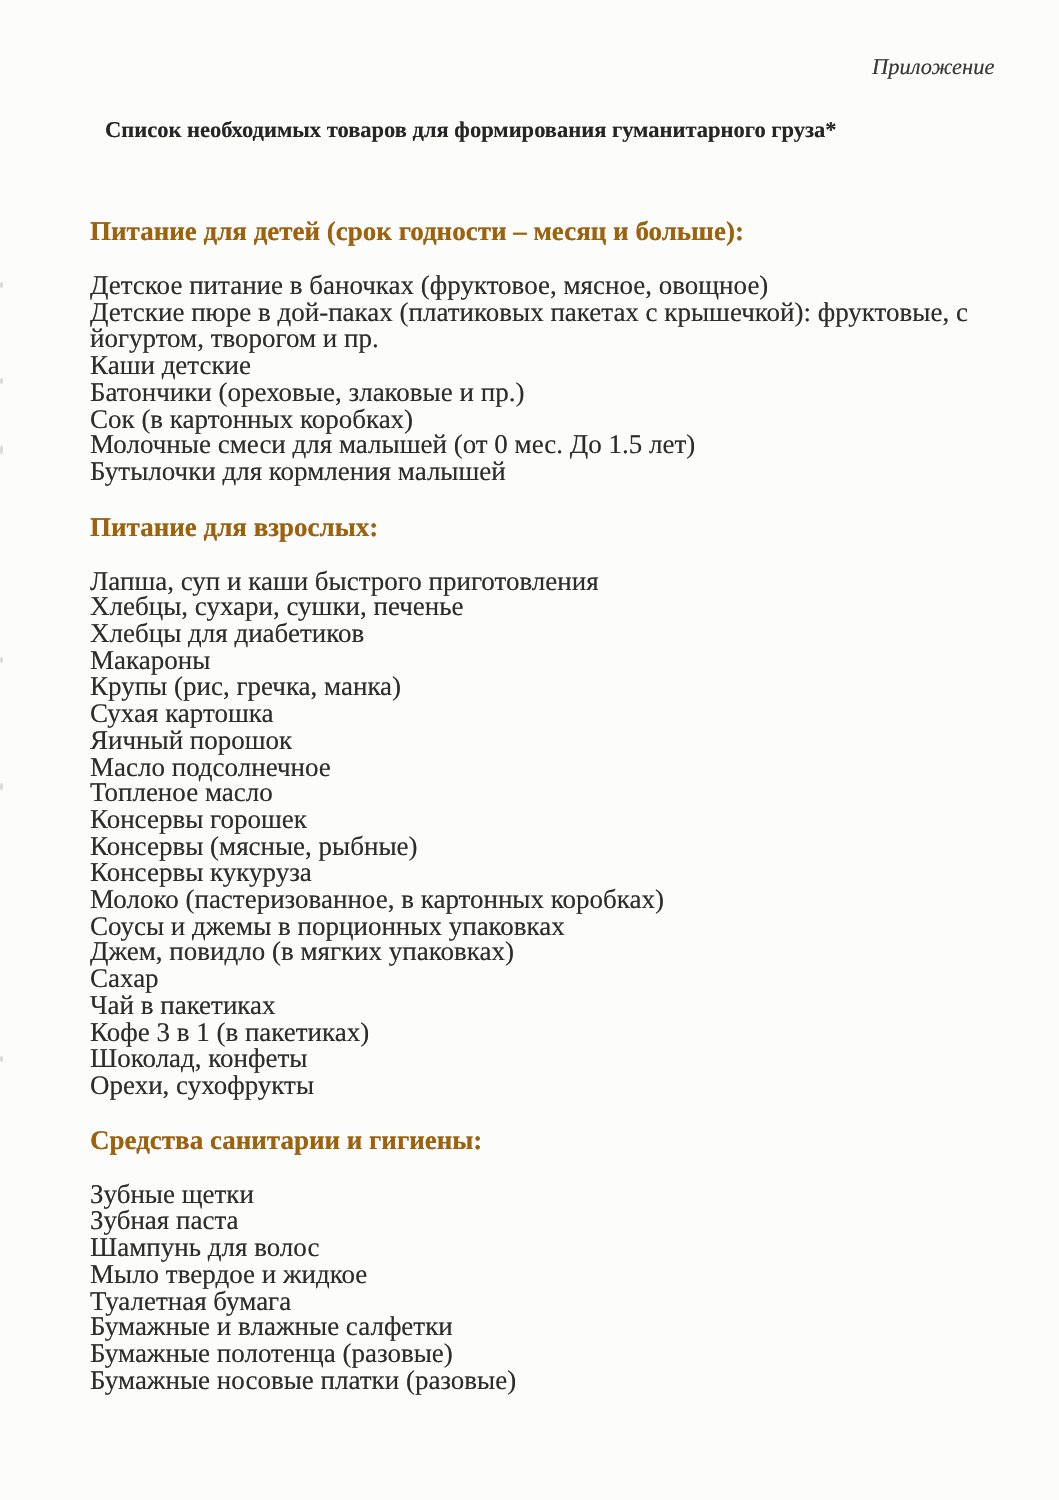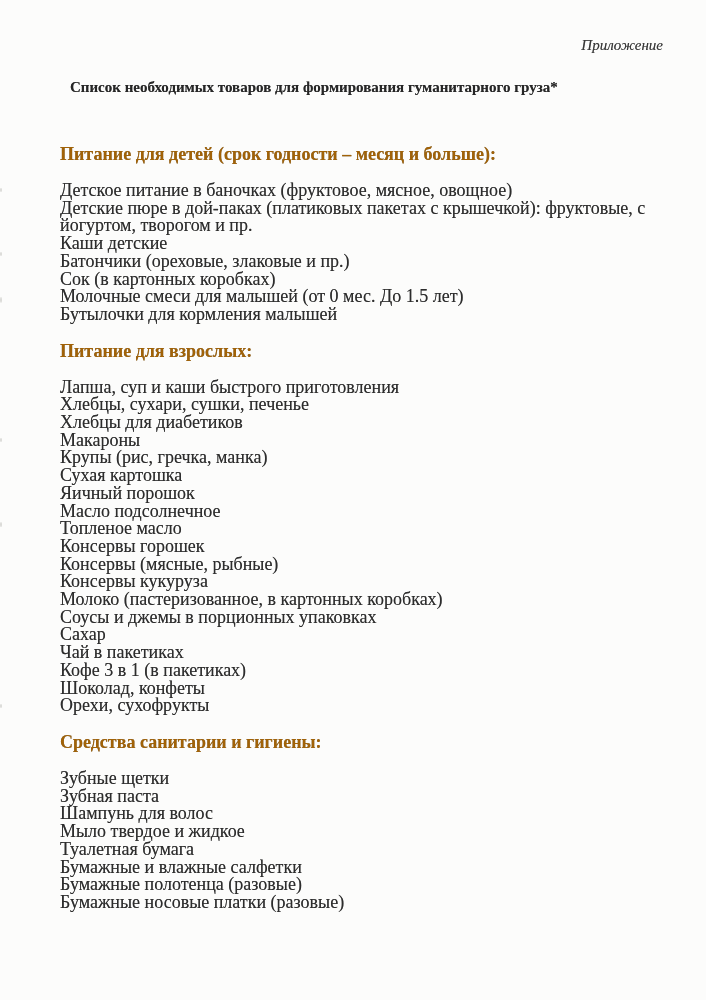--- a/index.html
+++ b/index.html
@@ -104,20 +104,21 @@
           <div class="list-item">Крупы (рис, гречка, манка)</div>
           <div class="list-item">Сухая картошка</div>
           <div class="list-item">Яичный порошок</div>
           <div class="list-item">Масло подсолнечное</div>
           <div class="list-item">Топленое масло</div>
           <div class="list-item">Консервы горошек</div>
           <div class="list-item">Консервы (мясные, рыбные)</div>
           <div class="list-item">Консервы кукуруза</div>
           <div class="list-item">Молоко (пастеризованное, в картонных коробках)</div>
           <div class="list-item">Соусы и джемы в порционных упаковках</div>
+          <div class="list-item">Джем, повидло (в мягких упаковках)</div>
           <div class="list-item">Сахар</div>
           <div class="list-item">Чай в пакетиках</div>
           <div class="list-item">Кофе 3 в 1 (в пакетиках)</div>
           <div class="list-item">Шоколад, конфеты</div>
           <div class="list-item">Орехи, сухофрукты</div>
         </div>
       </div>
       <div class="section">
         <div class="section-heading">Средства санитарии и гигиены:</div>
         <div class="item-list">

